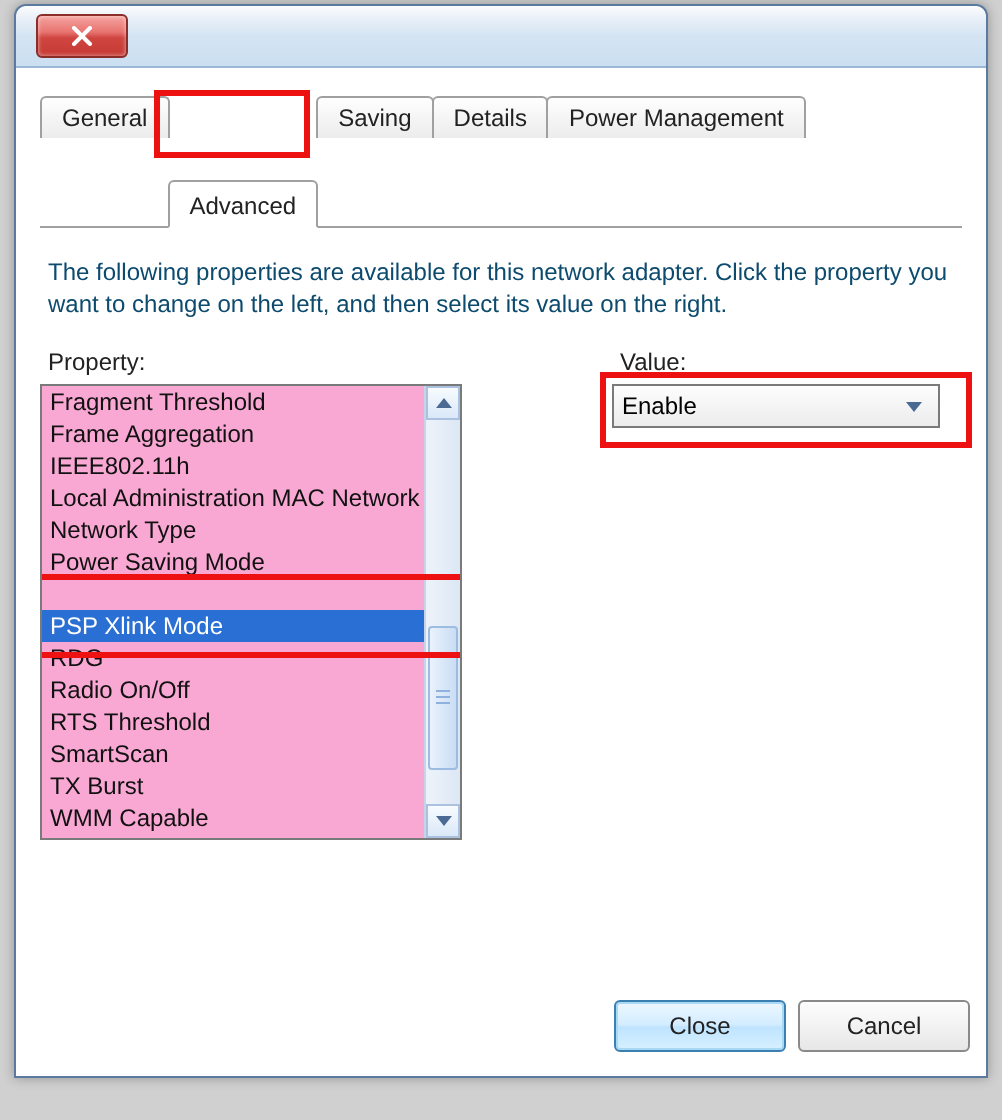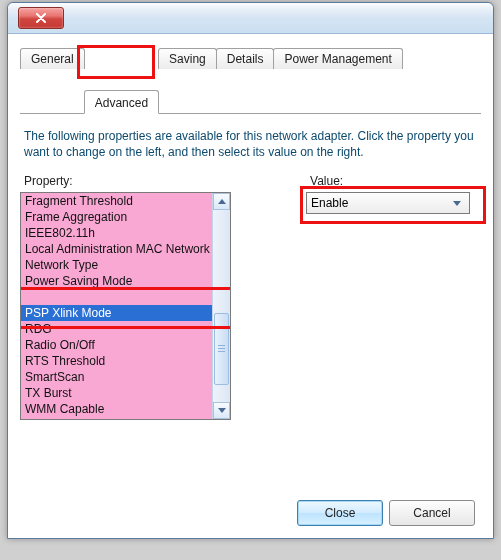--- a/index.html
+++ b/index.html
@@ -173,21 +173,21 @@
     font-size: 12px;
     position: relative;
   }
   .combo .combo-text { flex: 1; }
   .combo .combo-btn {
     width: 16px;
     display:flex; justify-content:center; align-items:center;
   }
   .buttonbar {
     position: absolute;
-    right: 18px;
+    right: 8px;
     bottom: 12px;
     display: flex;
     gap: 6px;
   }
   .btn {
     width: 84px;
     height: 24px;
     border: 1px solid #8a8a8a;
     background: linear-gradient(to bottom, #fdfdfd, #e7e7e7);
     border-radius: 3px;

